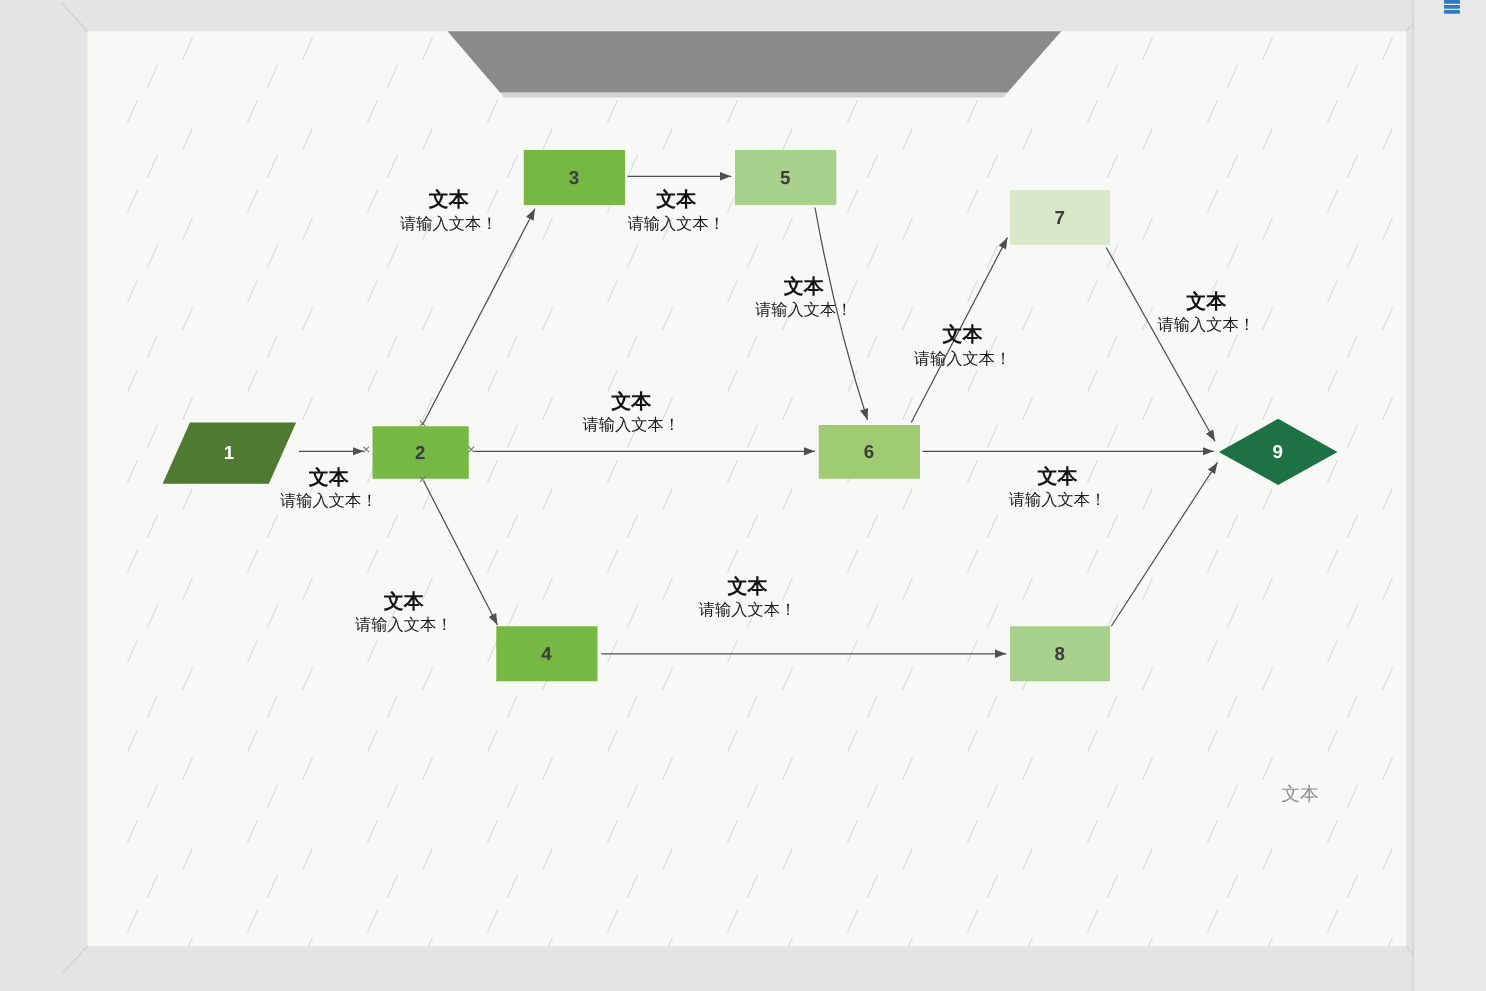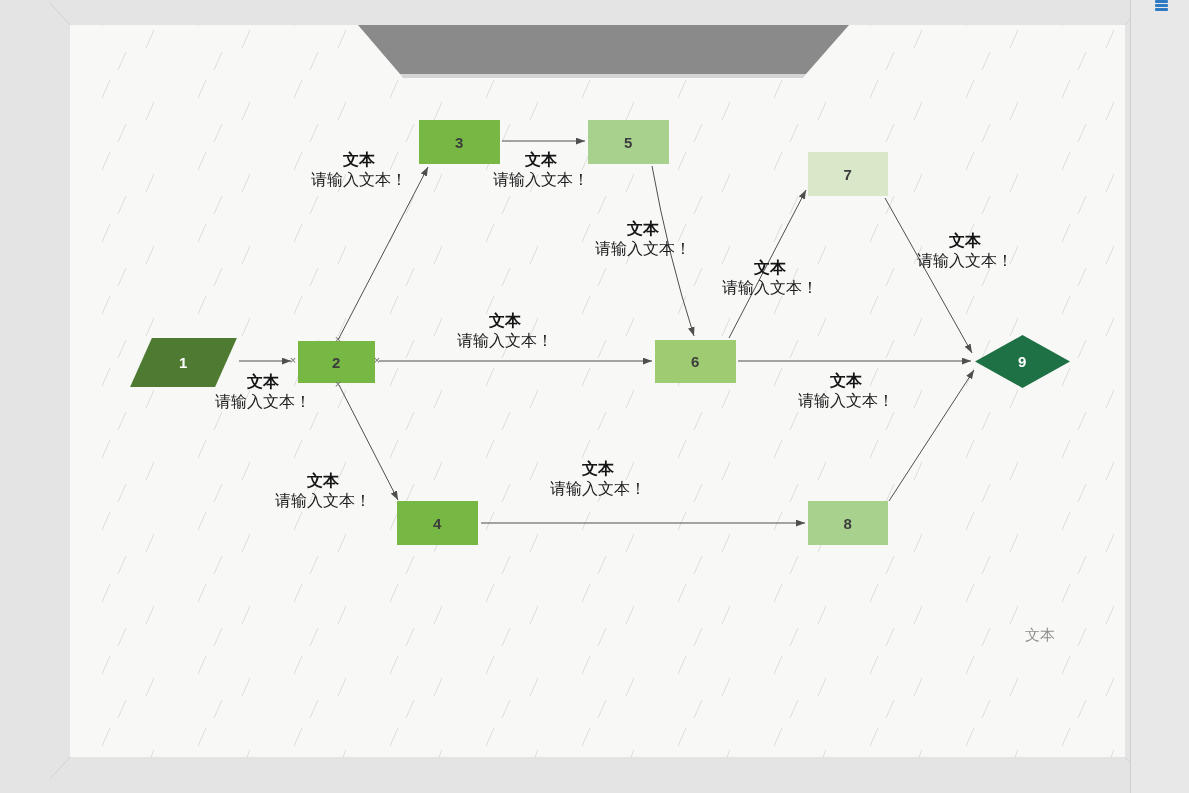--- a/index.html
+++ b/index.html
@@ -16,22 +16,22 @@
     position:absolute;left:0;top:0;right:0;bottom:0;
     display:flex;align-items:center;justify-content:center;
     font-weight:bold;font-size:15px;letter-spacing:0.5px;
   }
   .edge-label{position:absolute;width:150px;text-align:center;pointer-events:auto;}
   .edge-label .title{
     display:block;font-family:"DejaVu Serif","Liberation Serif",serif;
     font-weight:bold;font-size:16px;line-height:20px;color:#141414;
   }
   .edge-label .subtitle{
-    display:block;font-family:Liberation Sans, sans-serif;
-    font-size:16px;line-height:15px;color:#1c1c1c;margin-top:2px;
+    display:block;font-family:Liberation Mono, monospace;
+    font-size:13px;line-height:15px;color:#1c1c1c;margin-top:2px;
   }
   .conn-mark{
     position:absolute;transform:translate(-50%,-52%);
     font-size:11px;color:#6f6f6f;line-height:1;
   }
   #floating-label{
     position:absolute;font-family:"DejaVu Serif","Liberation Serif",serif;
     font-size:15px;color:#8f8f8f;
   }
   #panel-toggle{position:absolute;left:1155px;top:0px;}

